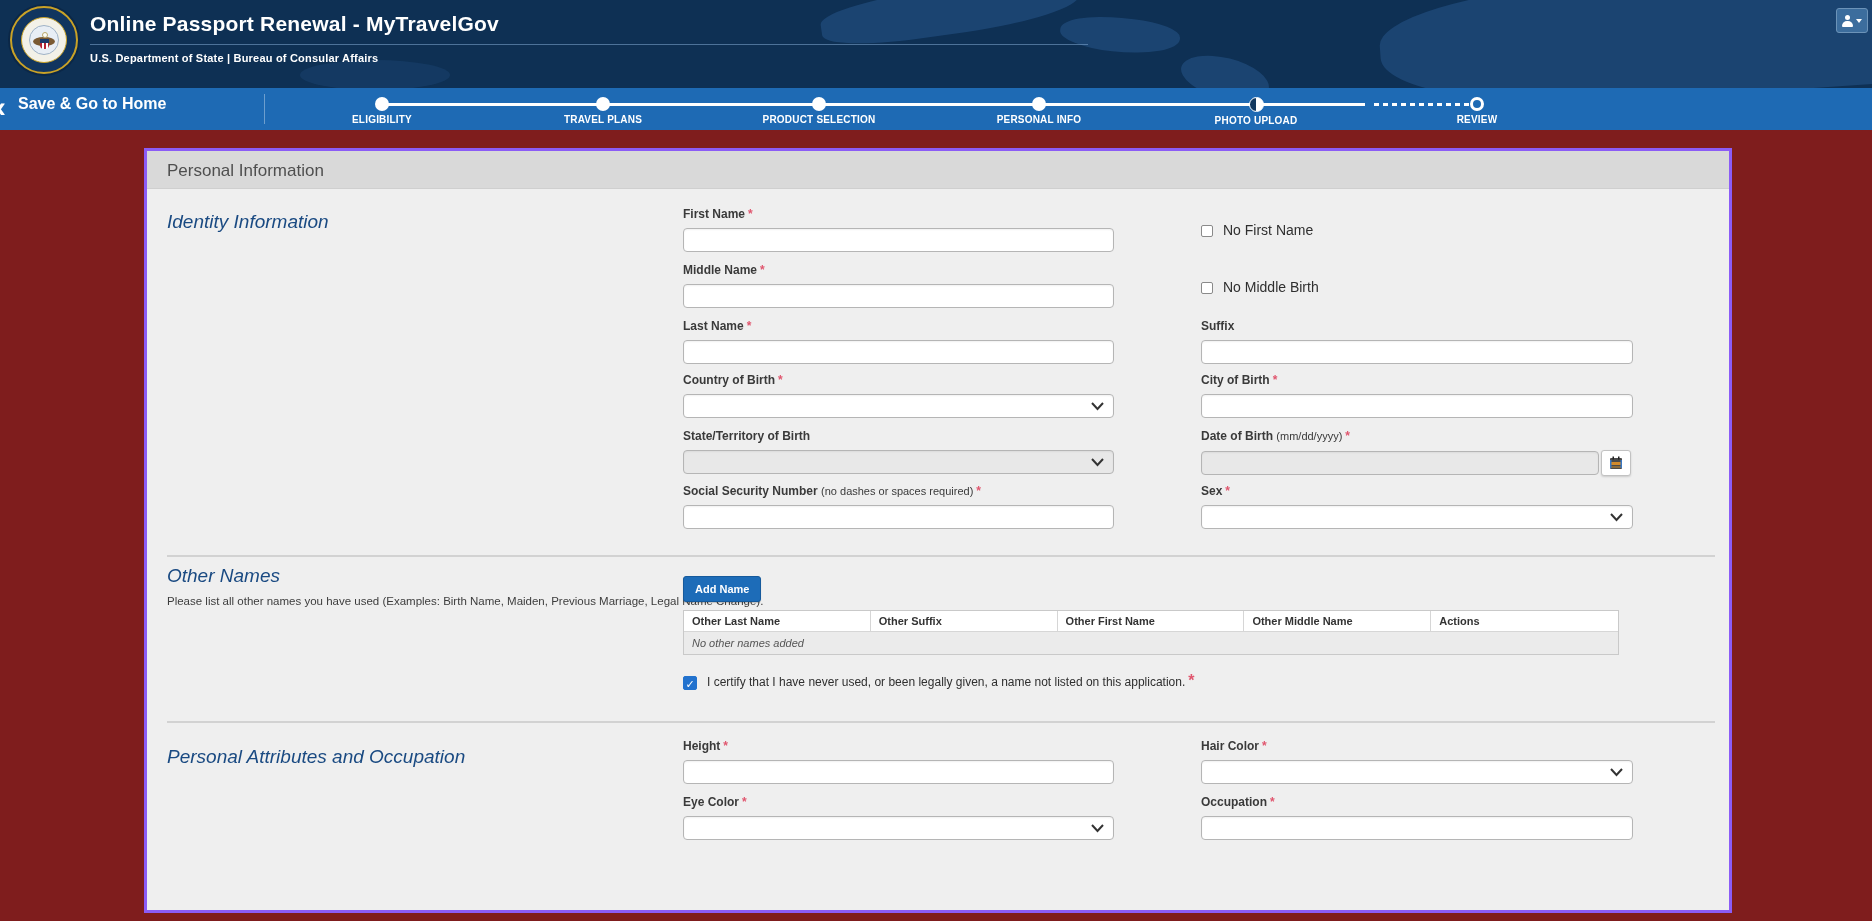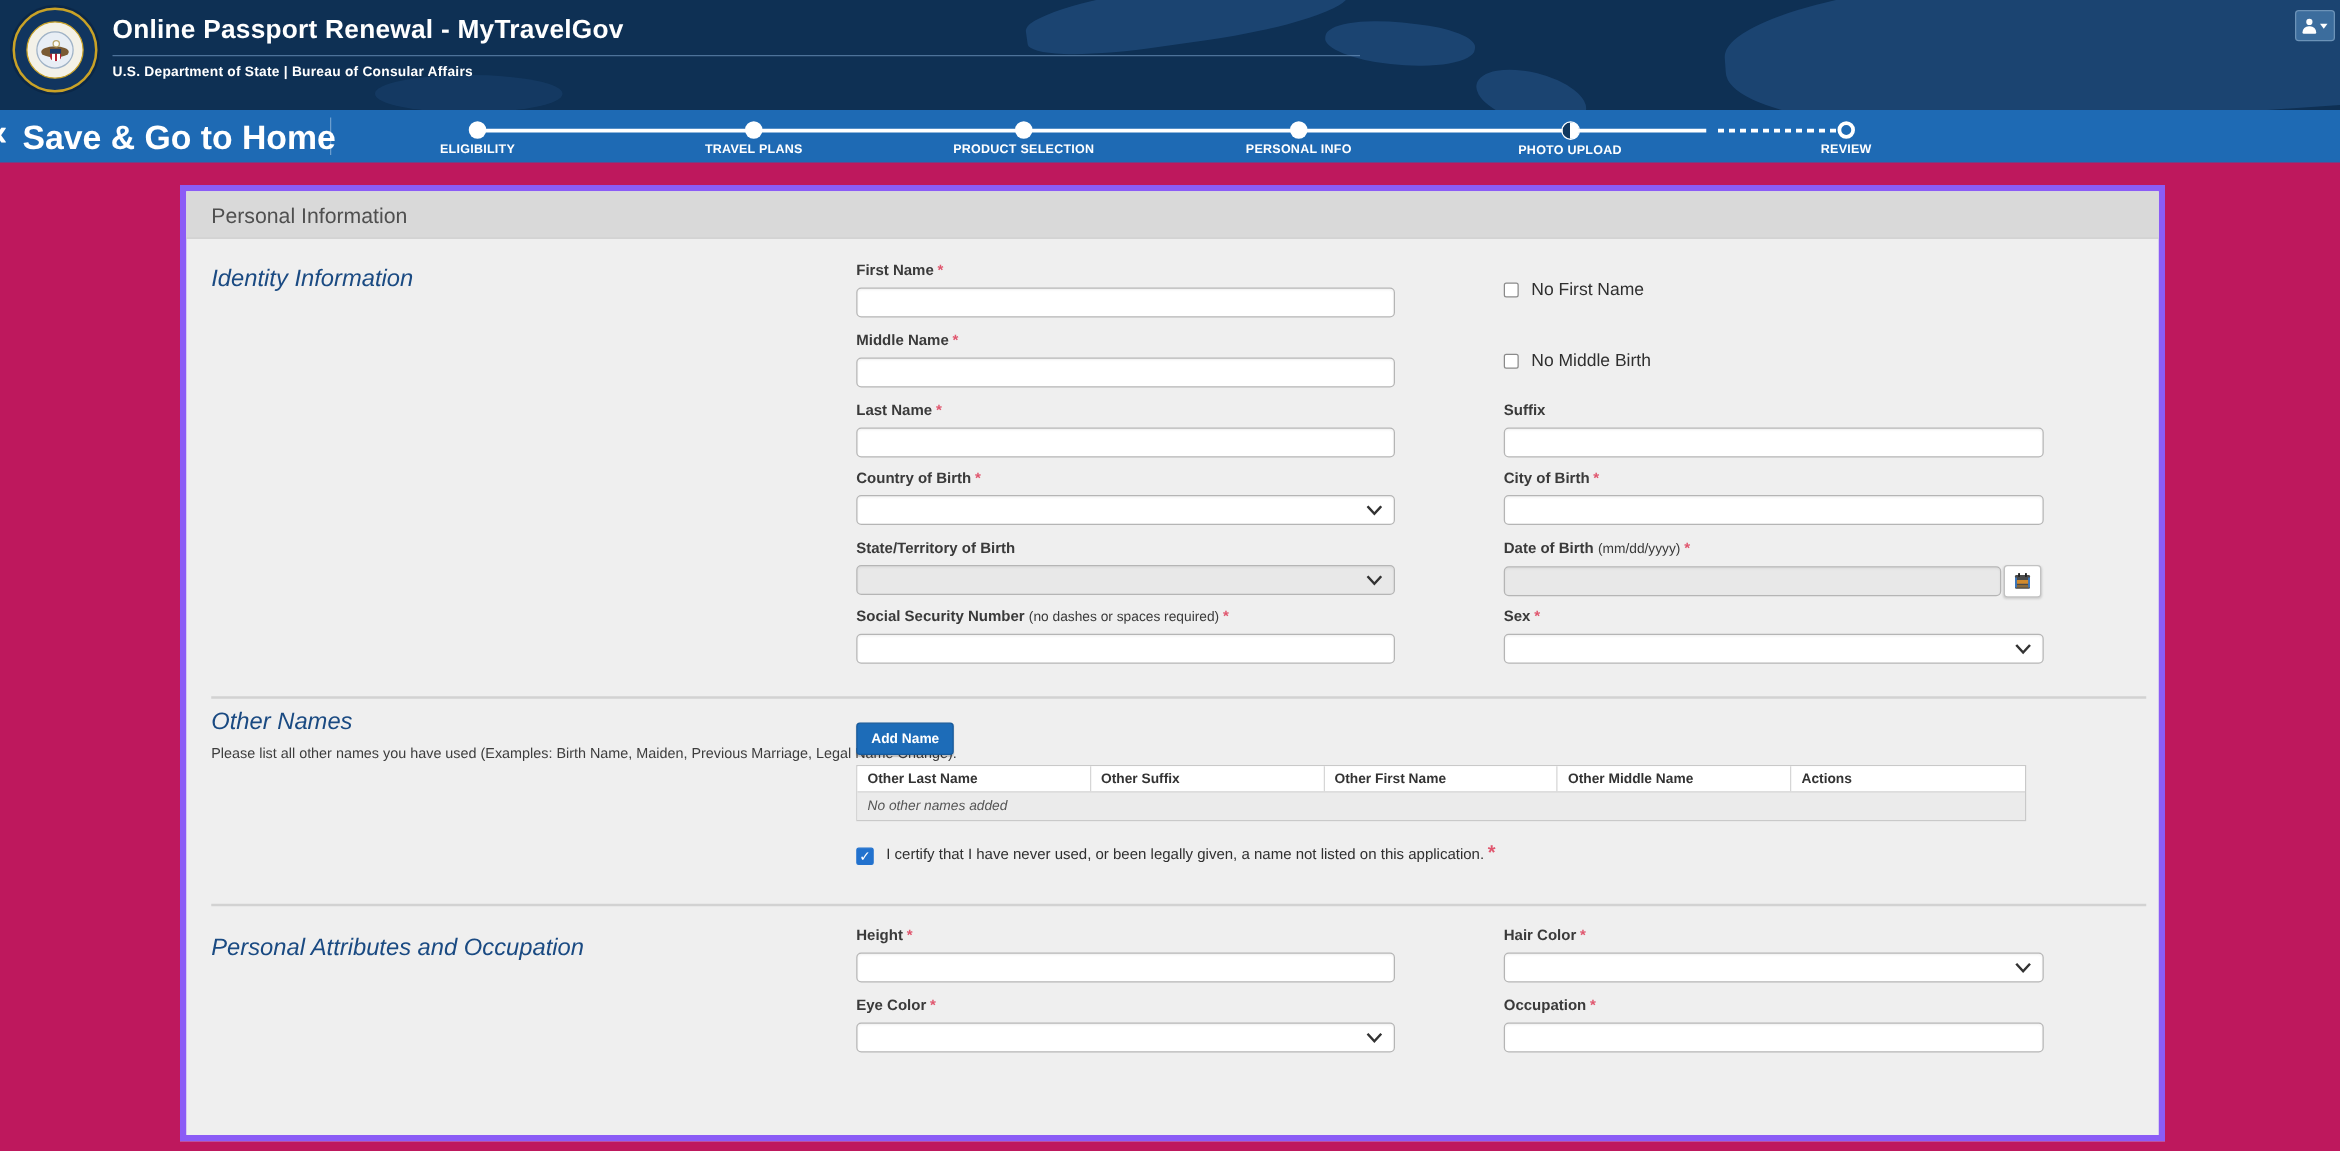--- a/index.html
+++ b/index.html
@@ -1,17 +1,17 @@
 <!DOCTYPE html>
 <html><head>
 <meta charset="utf-8">
 <style>
   * { margin:0; padding:0; box-sizing:border-box; }
   html,body { background:#ffffff; font-family:"Liberation Sans", sans-serif; }
-  #screen { position:relative; width:1872px; height:921px; overflow:hidden; background:#be185d; }
+  #screen { position:relative; width:1872px; height:921px; overflow:hidden; background:#7f1d1d; }
 
   
   .masthead { position:absolute; left:0; top:0; width:1872px; height:88px; background:#0e3054; overflow:hidden; }
   .map-blob { position:absolute; background:#1d4877; opacity:.85; }
   .blob1 { left:820px; top:-12px; width:260px; height:46px; border-radius:45% 60% 50% 40%; transform:rotate(-8deg); }
   .blob2 { left:1060px; top:18px; width:120px; height:34px; border-radius:50% 40% 55% 45%; transform:rotate(6deg); }
   .blob3 { left:1380px; top:-20px; width:520px; height:120px; border-radius:40% 30% 0 50%; transform:rotate(-4deg); }
   .blob4 { left:1180px; top:58px; width:90px; height:40px; border-radius:55%; transform:rotate(14deg); }
   .blob5 { left:300px; top:60px; width:150px; height:30px; border-radius:50%; opacity:.4; }
 
@@ -33,36 +33,36 @@
   .user-btn { position:absolute; left:1836px; top:8px; width:32px; height:25px; background:#3c6d9d;
               border:1px solid #6c93b8; border-radius:3px; display:flex; align-items:center; justify-content:center; gap:3px; cursor:pointer; }
   .person-glyph { position:relative; width:11px; height:12px; }
   .person-glyph .p-head { position:absolute; left:3px; top:0; width:5px; height:5px; background:#fff; border-radius:50%; }
   .person-glyph .p-body { position:absolute; left:0; top:6px; width:11px; height:6px; background:#fff; border-radius:5px 5px 1px 1px; }
   .user-caret { width:0; height:0; border-left:3px solid transparent; border-right:3px solid transparent; border-top:4px solid #fff; }
 
   
   .navbar { position:absolute; left:0; top:88px; width:1872px; height:42px; background:#1e6ab4; }
   .back-chevron { position:absolute; left:-4px; top:2px; color:#ffffff; font-size:30px; font-weight:bold; }
-  .save-home { position:absolute; left:18px; top:7px; color:#ffffff; font-size:27px; font-weight:600; cursor:pointer; }
+  .save-home { position:absolute; left:18px; top:7px; color:#ffffff; font-size:16px; font-weight:600; cursor:pointer; }
   .nav-divider { position:absolute; left:264px; top:6px; width:1px; height:30px; background:rgba(255,255,255,.35); }
 
   .step-line { position:absolute; top:15px; height:3px; background:#ffffff; }
   .step-line.solid { left:382px; width:983px; }
   .step-line.dashed { left:1374px; width:96px; background:repeating-linear-gradient(90deg,#fff 0 5px,transparent 5px 9px); }
 
   .step { position:absolute; top:0; width:180px; text-align:center; }
   .step .dot { margin:9px auto 3px auto; }
   .step[data-state="complete"] .dot { width:14px; height:14px; border-radius:50%; background:#ffffff; }
   .step[data-state="current"]  .dot { width:15px; height:15px; border-radius:50%; background:linear-gradient(90deg,#11385f 0 46%,#ffffff 46% 100%); border:1px solid #fff; }
   .step[data-state="upcoming"] .dot { width:14px; height:14px; border-radius:50%; background:transparent; border:3px solid #ffffff; }
   .step .step-label { color:#ffffff; font-size:10px; font-weight:bold; letter-spacing:.2px; }
 
   
-  .card { position:absolute; left:144px; top:148px; width:1588px; height:765px; background:#efefef; border:5px solid #8b5cf6; }
+  .card { position:absolute; left:144px; top:148px; width:1588px; height:765px; background:#efefef; border:3px solid #8b5cf6; }
   .card-titlebar { position:absolute; left:0; top:0; width:100%; height:38px; background:#d9d9d9; border-bottom:1px solid #cfcfcf; }
   .card-titlebar span { position:absolute; left:20px; top:10px; color:#4f4f4f; font-size:17px; }
 
   .section-heading { position:absolute; color:#1a4a82; font-size:19px;font-style:italic; }
   .section-desc { position:absolute; color:#3d3d3d; font-size:11.5px; }
   .hr { position:absolute; left:20px; width:1548px; height:2px; background:#d2d2d2; }
 
   
   .field { position:absolute; }
   .lbl { font-size:12px; font-weight:bold; color:#3a3a3a; margin-bottom:7px; white-space:nowrap; }

